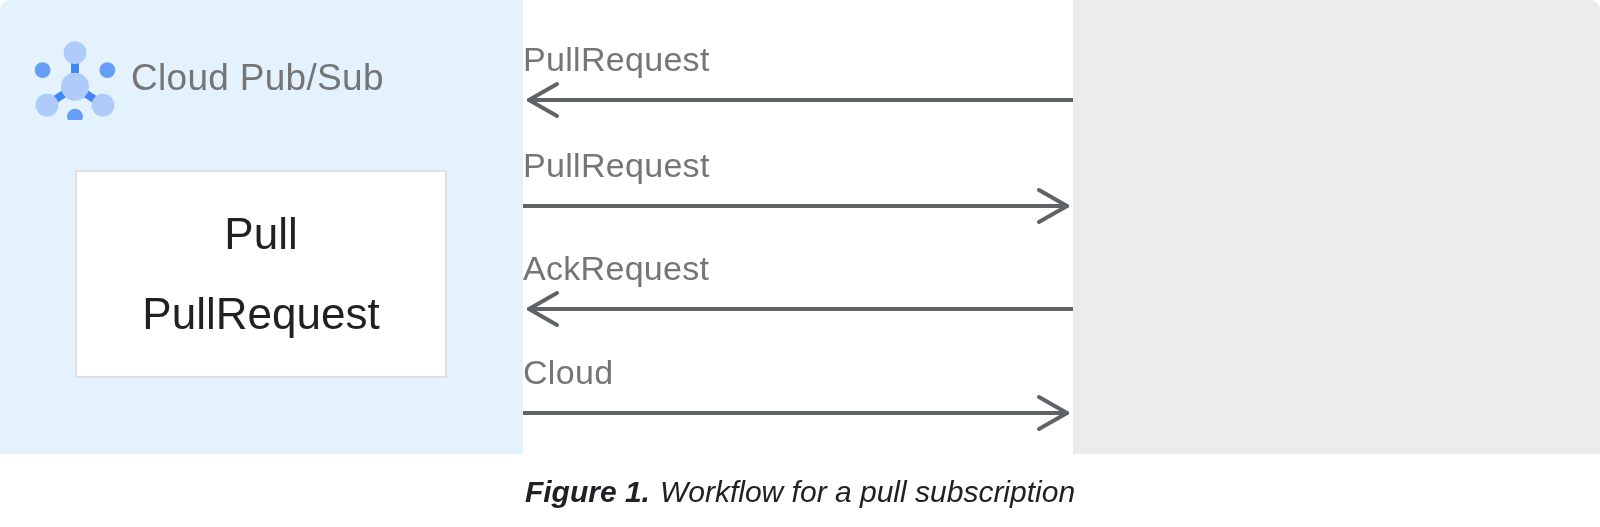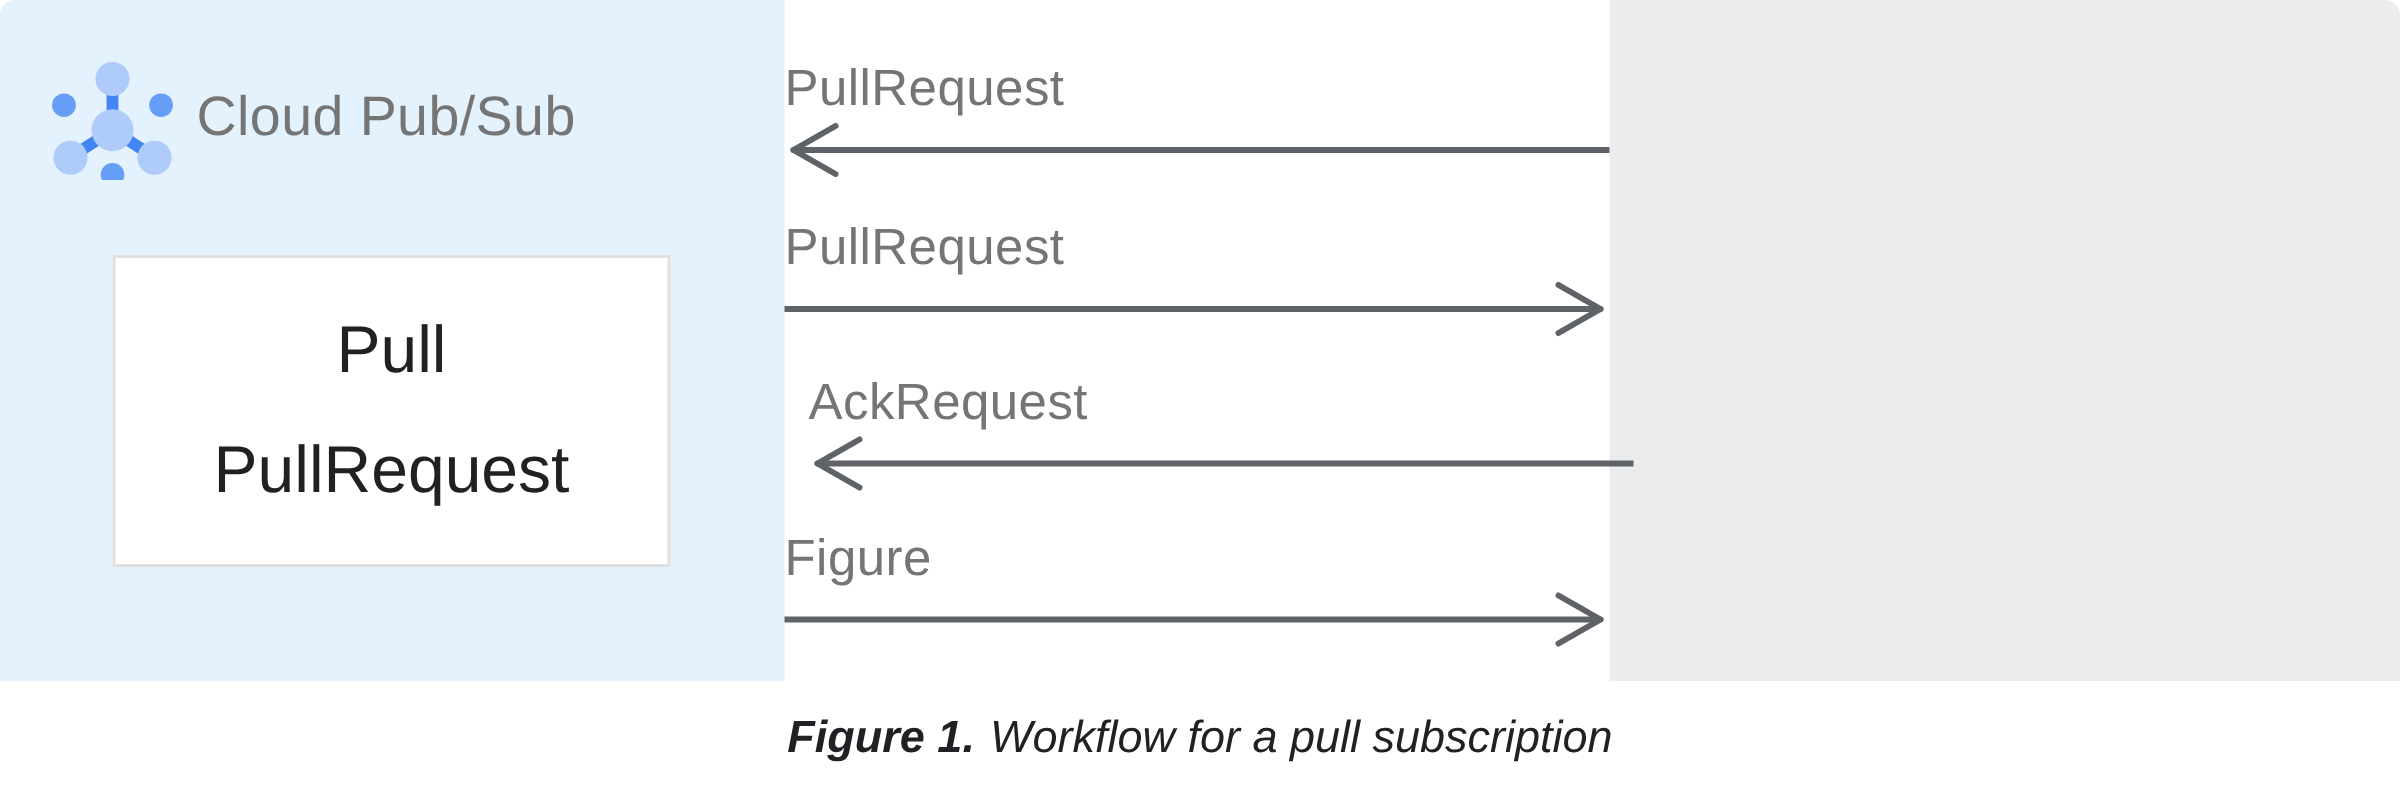--- a/index.html
+++ b/index.html
@@ -47,21 +47,21 @@
     font-size: 44px;
     line-height: 1.27;
   }
   .pull-box       { left: 75px;   top: 170px; width: 372px; height: 208px; gap: 24px; }
 
   
   .messages { position: absolute; left: 523px; top: 0; width: 550px; height: 454px; }
   .message  { position: absolute; left: 0; width: 100%; }
   .message:nth-of-type(1) { top: 40px; }
   .message:nth-of-type(2) { top: 146px; }
-  .message:nth-of-type(3) { top: 249px; padding-left: 16px; }
+  .message:nth-of-type(3) { top: 249px; }
   .message:nth-of-type(4) { top: 353px; }
   .message-label {
     width: 100%;
     text-align: left;
     font-size: 34px;
     line-height: 38px;
     color: #757575;
     letter-spacing: 0.3px;
   }
   .arrow { display: block; width: 550px; height: 44px; }
@@ -142,21 +142,21 @@
     <div class="message dir-left">
       <div class="message-label">AckRequest</div>
       <svg class="arrow" viewBox="0 0 550 44" aria-hidden="true">
         <line x1="6" y1="22" x2="550" y2="22"></line>
         <polyline class="head-left" points="34,6 6,22 34,38"></polyline>
         <polyline class="head-right" points="516,6 544,22 516,38"></polyline>
       </svg>
     </div>
 
     <div class="message dir-right">
-      <div class="message-label">Figure</div>
+      <div class="message-label">Cloud</div>
       <svg class="arrow" viewBox="0 0 550 44" aria-hidden="true">
         <line x1="0" y1="22" x2="544" y2="22"></line>
         <polyline class="head-left" points="34,6 6,22 34,38"></polyline>
         <polyline class="head-right" points="516,6 544,22 516,38"></polyline>
       </svg>
     </div>
 
   </div>
 
   <div class="caption">

